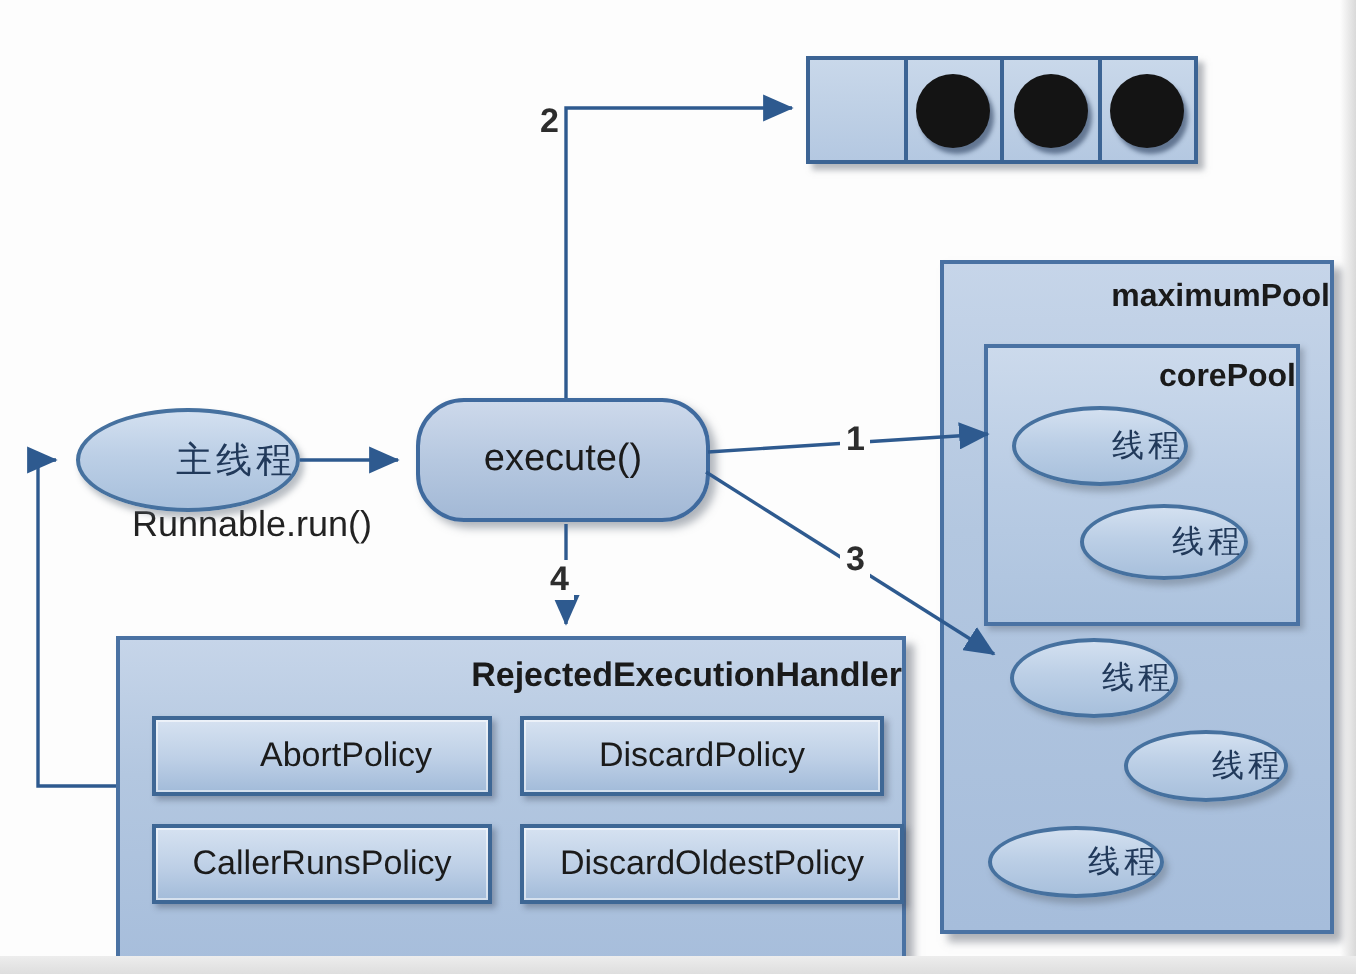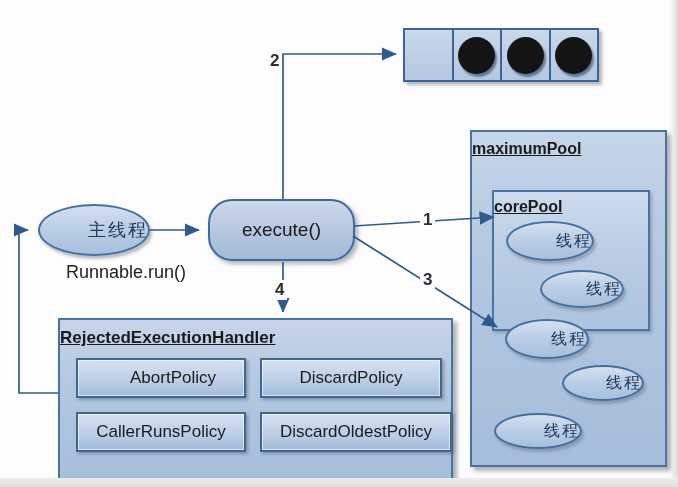--- a/index.html
+++ b/index.html
@@ -25,21 +25,21 @@
     display:flex;align-items:center;justify-content:center;
     box-shadow:3px 3px 4px rgba(95,105,120,.5);
     box-sizing:border-box;font-size:19px;
   }
   .big-box{
     border:2px solid #4a72a3;
     background:linear-gradient(180deg,#c6d5e9 0%,#b3c7e0 40%,#a6bddb 100%);
     box-shadow:4px 4px 4px rgba(110,115,125,.55);
     box-sizing:border-box;
   }
-  .box-title{width:100%;text-align:left;font-size:16px;font-weight:bold;color:#1a1a1a;text-decoration:underline;}
+  .box-title{width:100%;text-align:right;font-size:16px;font-weight:bold;color:#1a1a1a;}
   .policy-box{
     border:2px solid #3e6795;
     background:linear-gradient(180deg,#d6e2f1 0%,#bdcfe6 55%,#a2bbd9 100%);
     box-shadow:inset 0 0 0 1px rgba(255,255,255,.55), 2px 2px 3px rgba(60,70,90,.4);
     display:flex;align-items:center;justify-content:center;
     font-size:17px;box-sizing:border-box;
   }
   
   .queue{
     display:flex;border:2px solid #3c6494;
@@ -85,21 +85,21 @@
   <path d="M283,199 L283,54 L396,54" fill="none" stroke="#2e5a8f" stroke-width="1.7" marker-end="url(#arr)"></path>
   <path d="M354,226 L494,217" fill="none" stroke="#2e5a8f" stroke-width="1.7" marker-end="url(#arr)"></path>
   <path d="M353,236 L497,327" fill="none" stroke="#2e5a8f" stroke-width="1.7" marker-end="url(#arr)"></path>
   <path d="M283,262 L283,312" fill="none" stroke="#2e5a8f" stroke-width="1.7" marker-end="url(#arr)"></path>
 </svg>
 
 <div class="abs node-ellipse z20" style="left:38px;top:204px;width:112px;height:52px;">
   <span class="cjk" style="font-size:18px;">主线程</span>
 </div>
 
-<div class="abs plain-label" style="left:56px;top:262px;width:140px;text-align:center;">Runnable.run()</div>
+<div class="abs plain-label" style="left:56px;top:252px;width:140px;text-align:center;">Runnable.run()</div>
 
 <div class="abs rounded-node z20" style="left:208px;top:199px;width:147px;height:62px;justify-content:center;">
   <span>execute()</span>
 </div>
 
 <div class="abs queue" style="left:403px;top:28px;width:196px;height:54px;">
     <div class="qcell"></div>
     <div class="qcell">
       <div class="qdot"></div>
     </div>
@@ -107,21 +107,21 @@
       <div class="qdot"></div>
     </div>
     <div class="qcell">
       <div class="qdot"></div>
     </div>
   </div>
 
 <div class="abs big-box" style="left:470px;top:130px;width:197px;height:337px;">
   <div class="box-title" style="margin-top:8px;">maximumPool</div>
 
-  <div class="abs big-box" style="left:20px;top:40px;width:158px;height:141px;box-shadow:2px 2px 3px rgba(90,100,115,.4);background:linear-gradient(180deg,#ccdaec 0%,#b9cce4 50%,#adc3de 100%);margin-top:18px;">
+  <div class="abs big-box" style="left:20px;top:40px;width:158px;height:141px;box-shadow:2px 2px 3px rgba(90,100,115,.4);background:linear-gradient(180deg,#ccdaec 0%,#b9cce4 50%,#adc3de 100%);">
     <div class="box-title" style="margin-top:6px;">corePool</div>
     <div class="abs node-ellipse" style="left:12px;top:29px;width:88px;height:40px;">
       <span class="cjk" style="font-size:16px;">线程</span>
     </div>
     <div class="abs node-ellipse" style="left:46px;top:78px;width:84px;height:38px;">
       <span class="cjk" style="font-size:16px;">线程</span>
     </div>
   </div>
 
   <div class="abs node-ellipse" style="left:33px;top:187px;width:84px;height:40px;">

